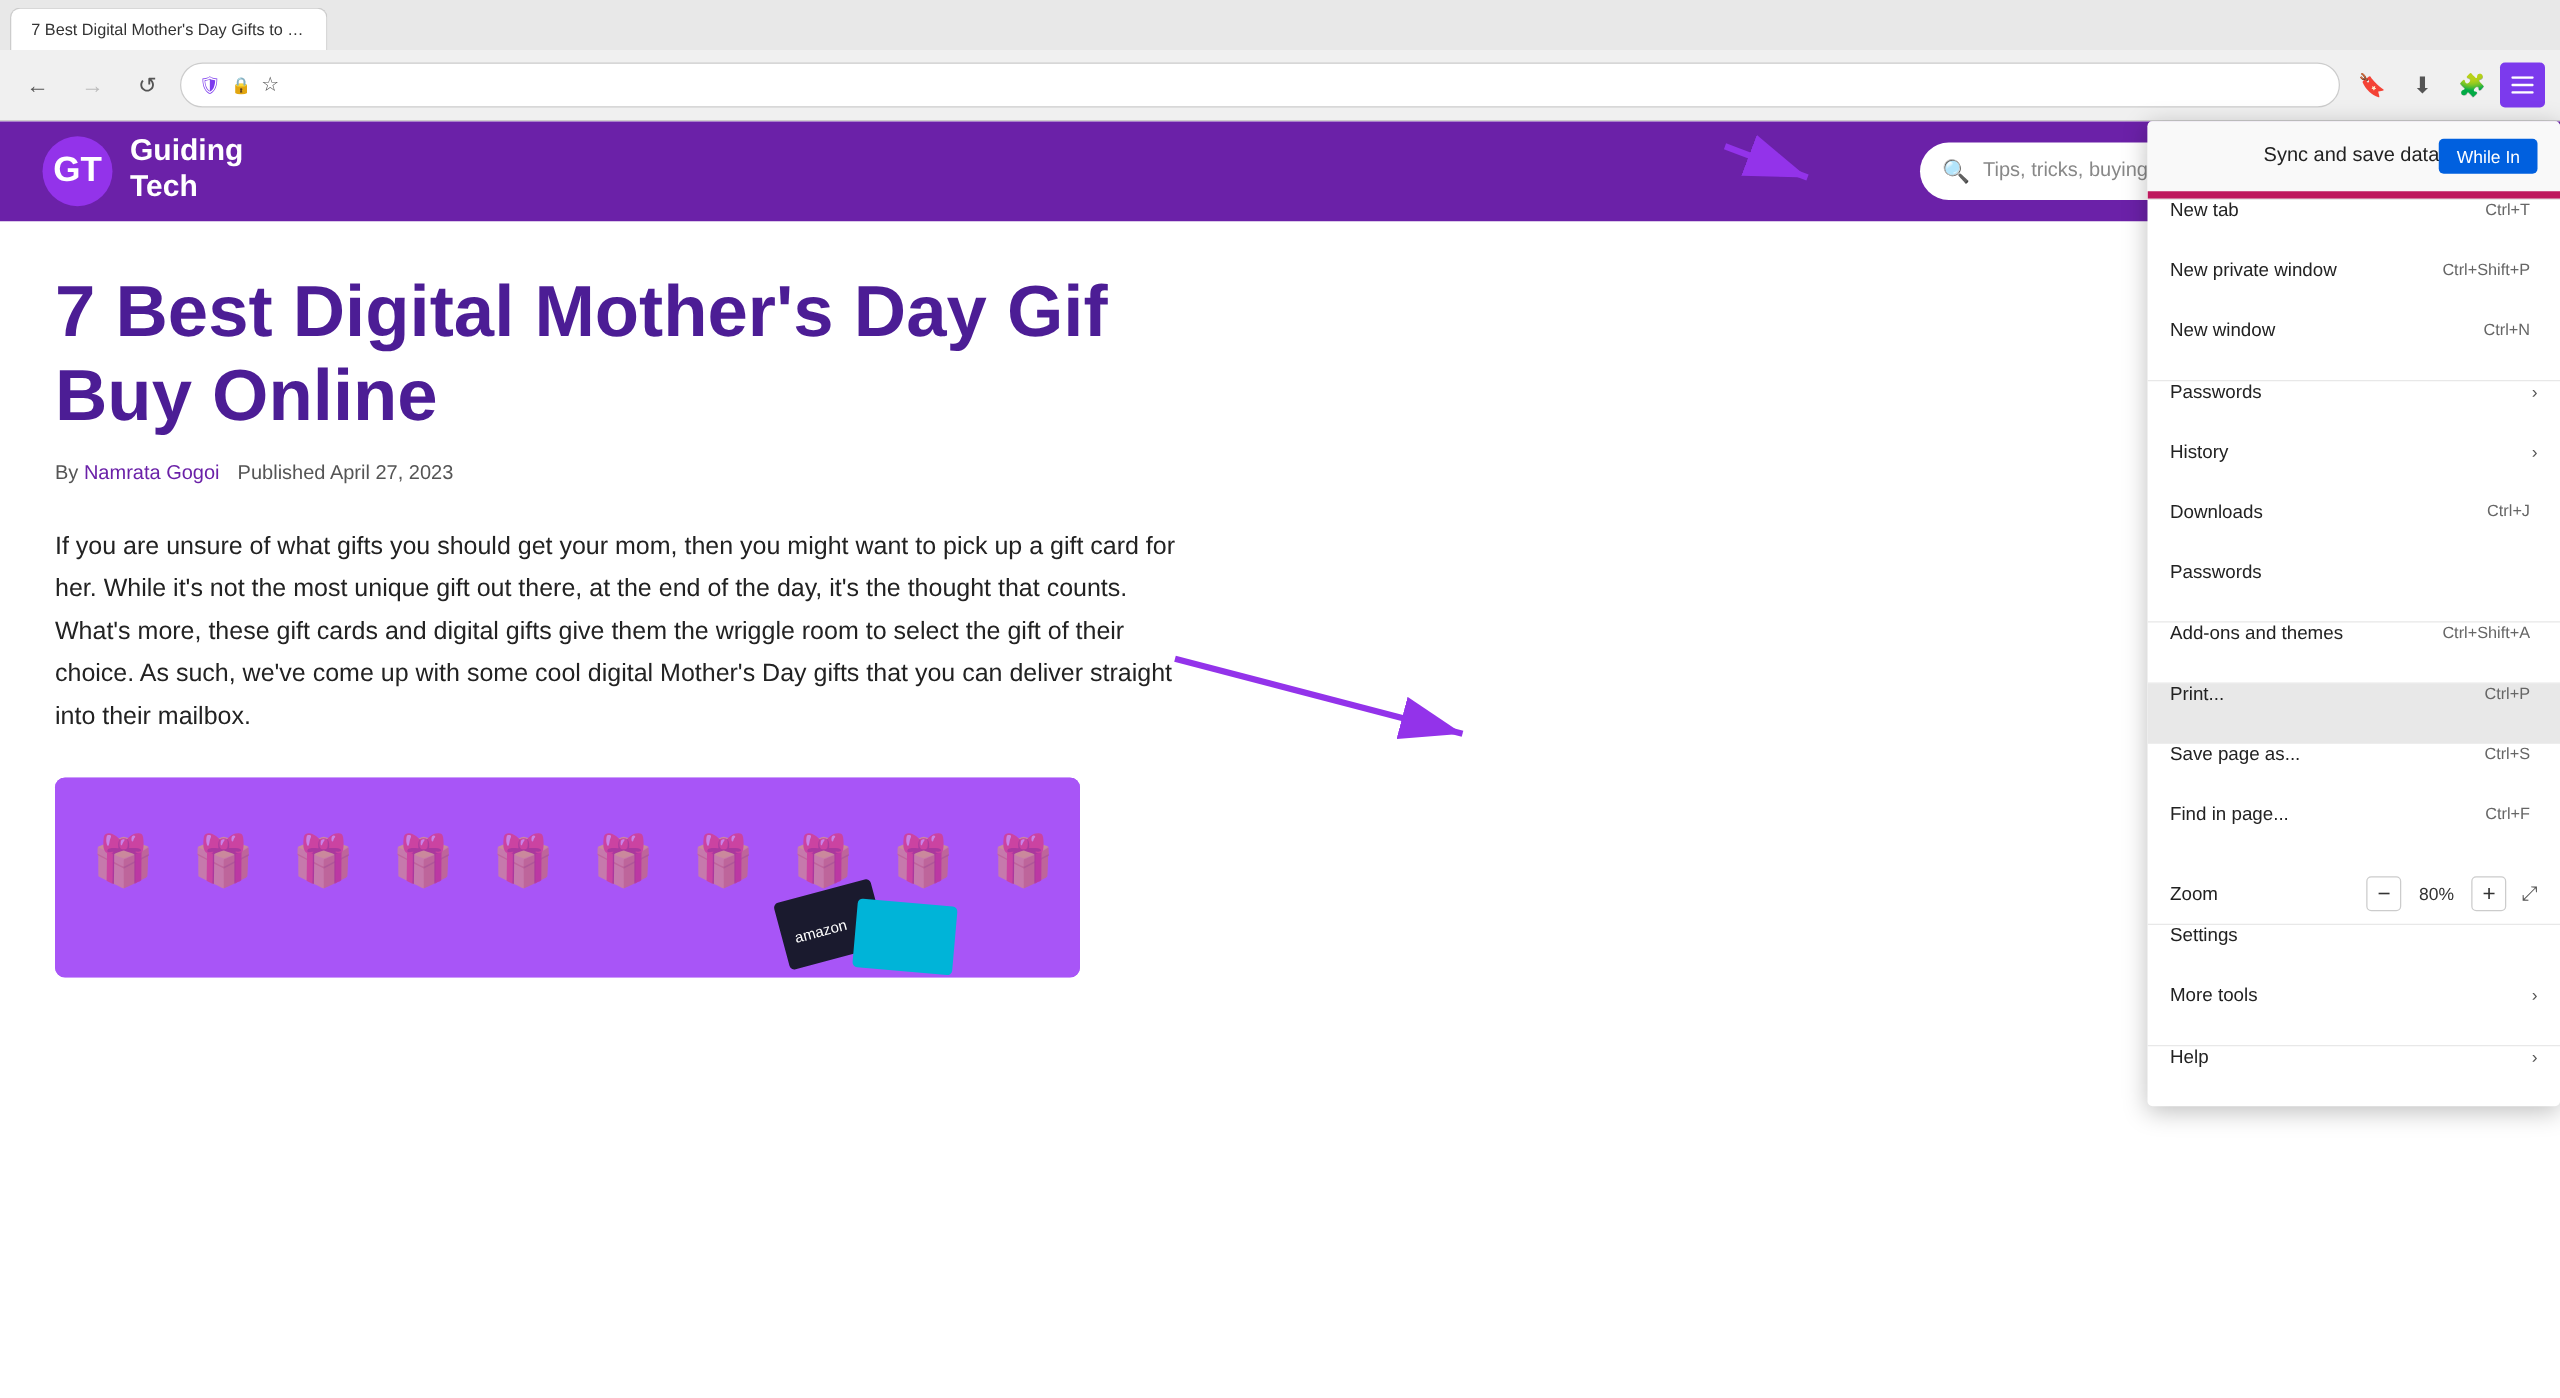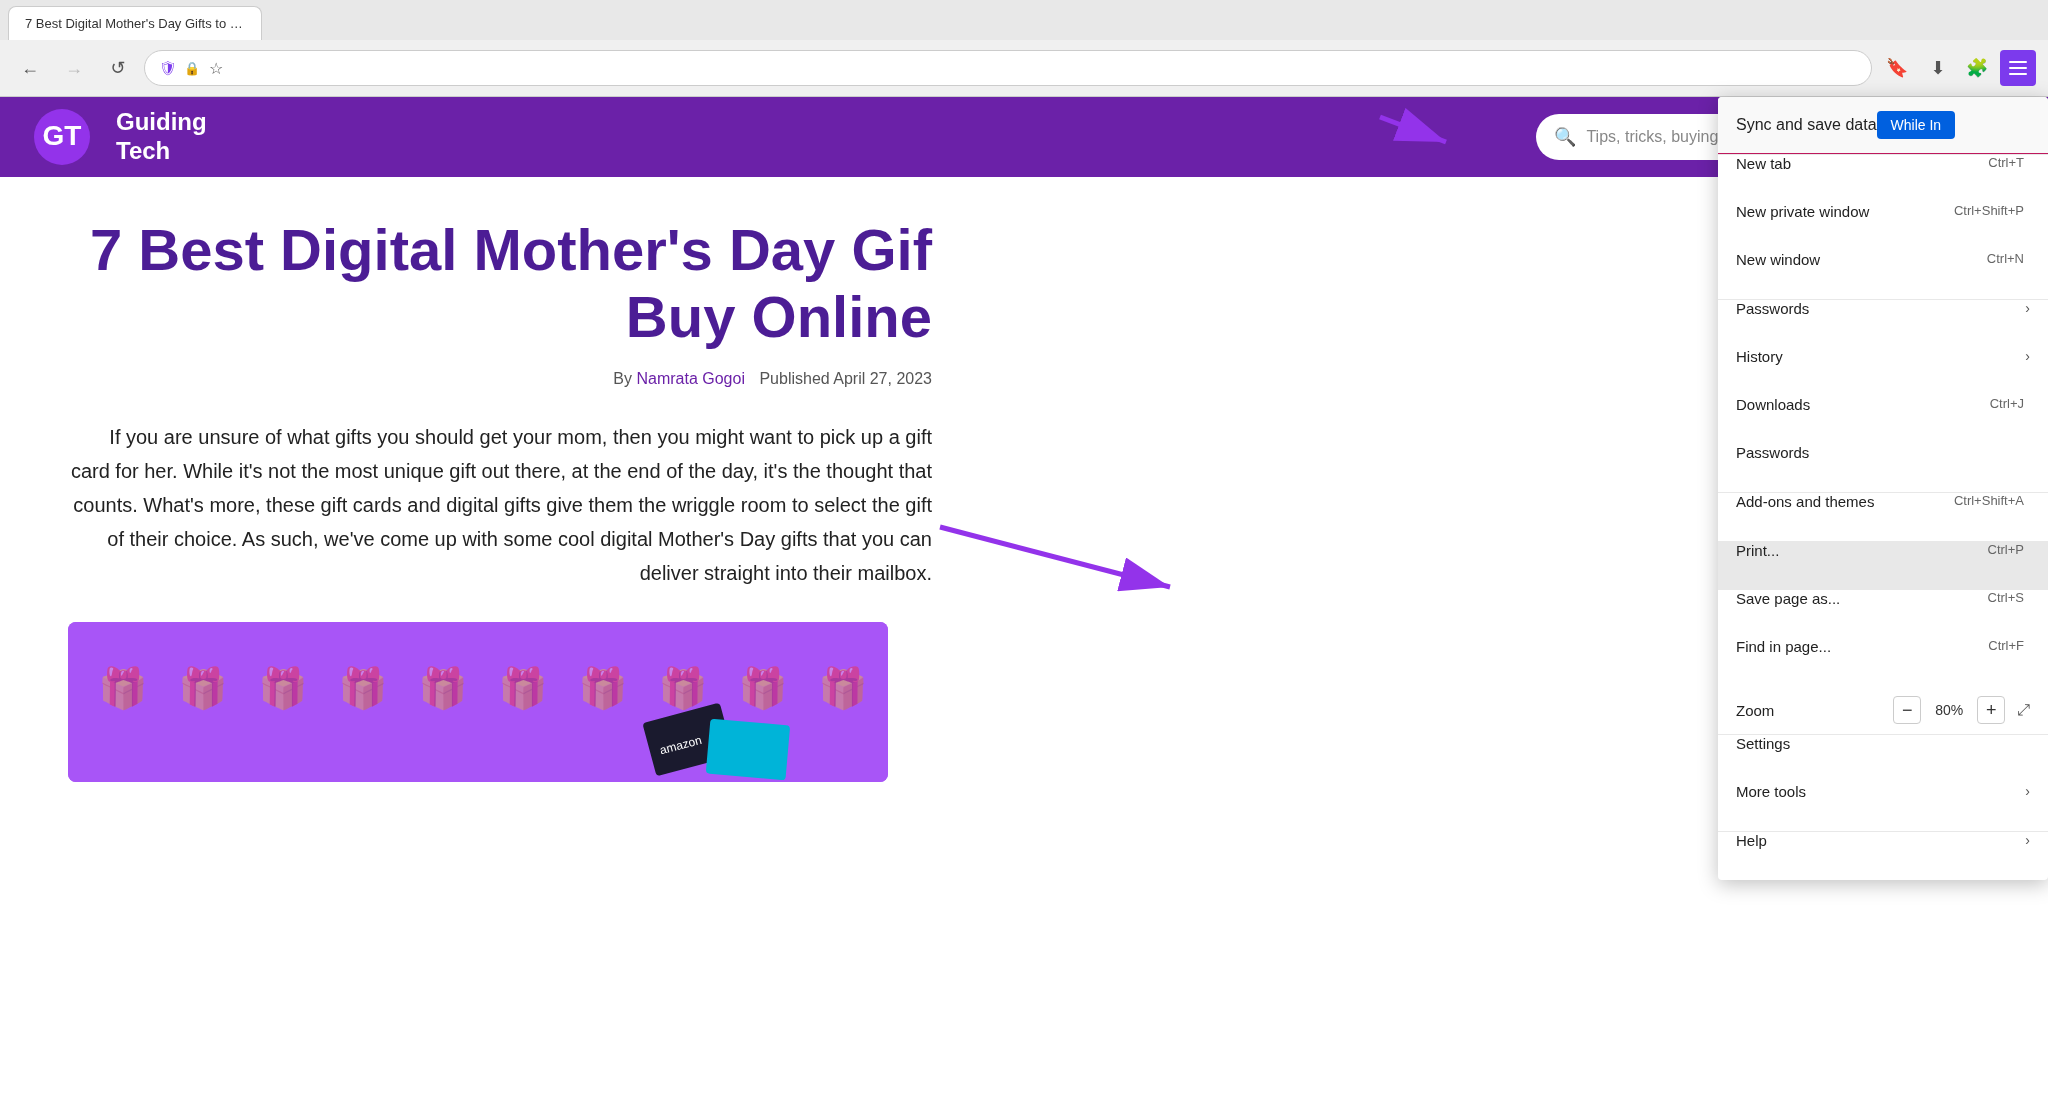--- a/index.html
+++ b/index.html
@@ -118,45 +118,43 @@
     .site-header {
       background: #6b21a8;
       height: 80px;
       display: flex;
       align-items: center;
       padding: 0 32px;
       gap: 24px;
     }
     .site-logo {
       display: flex;
-      align-items: center;
-      gap: 24px;
+      gap: 12px;
     }
     .logo-icon {
       width: 60px;
       height: 60px;
     }
     .site-search {
       margin-left: auto;
       width: 480px;
       height: 46px;
       background: #fff;
       border-radius: 24px;
       display: flex;
       align-items: center;
       padding: 0 18px;
       gap: 10px;
     }
     .site-search-icon { color: #888; font-size: 18px; }
     .site-search-text { color: #888; font-size: 16px; }
 
     .article-content {
-      padding: 40px 68px;
+      padding: 40px 44px;
       max-width: 1000px;
-      text-align: right;
     }
     .article-title {
       font-size: 58px;
       font-weight: 900;
       color: #4c1d95;
       line-height: 1.15;
       margin-bottom: 20px;
     }
     .article-meta {
       font-size: 16px;
@@ -192,22 +190,22 @@
       box-shadow: 0 4px 20px rgba(0,0,0,0.25);
       border-radius: 4px;
       overflow: hidden;
       z-index: 100;
     }
     .menu-header {
       background: #f9f9f9;
       padding: 14px 18px;
       display: flex;
       align-items: center;
-      justify-content: flex-start;
-      border-bottom: 1px solid #be185d;
+      justify-content: flex-end;
+      border-bottom: 6px solid #be185d;
     }
     .menu-sync-text {
       font-size: 16px;
       font-weight: 500;
       color: #222;
     }
     .menu-signin-btn {
       background: #0060df;
       color: #fff;
       border: none;

